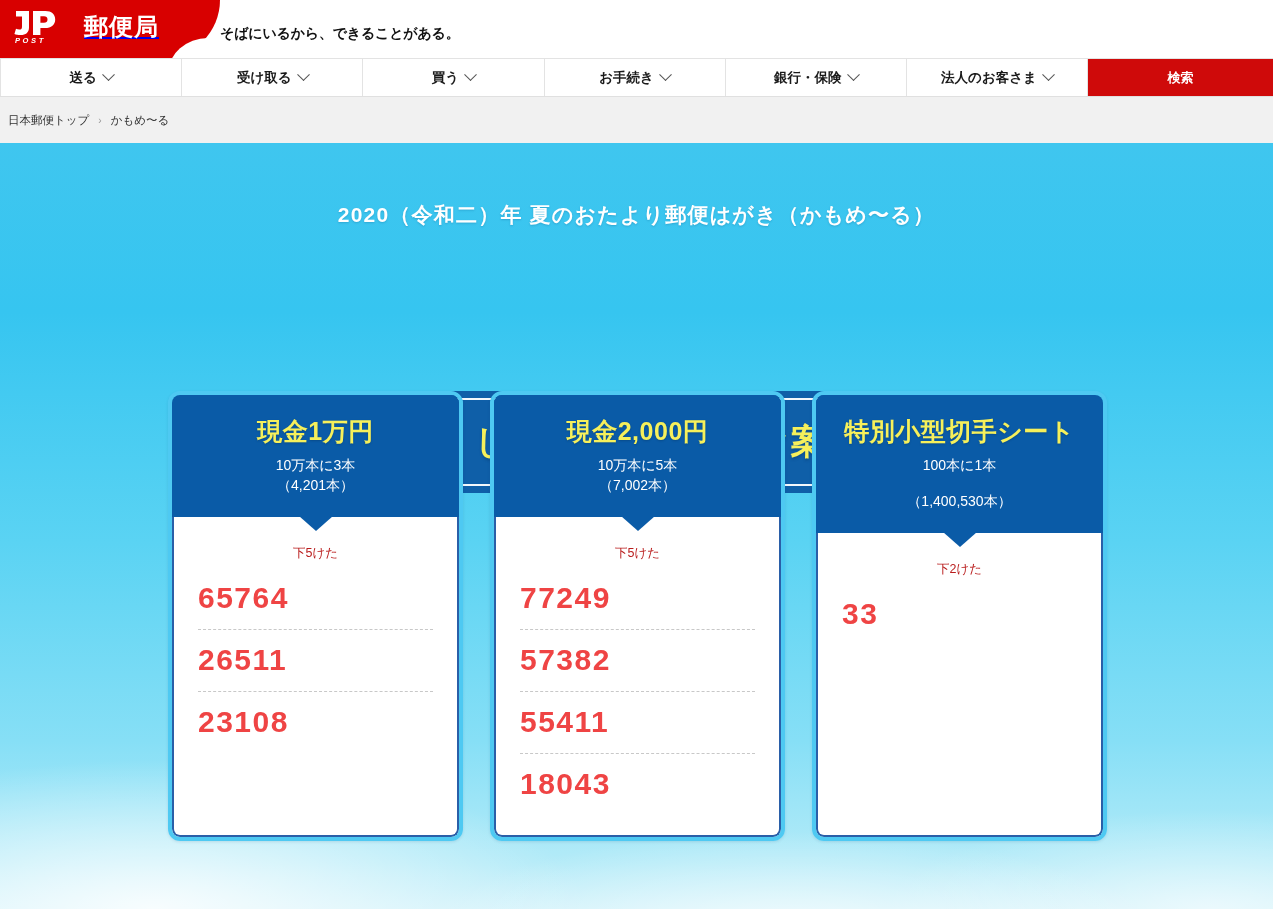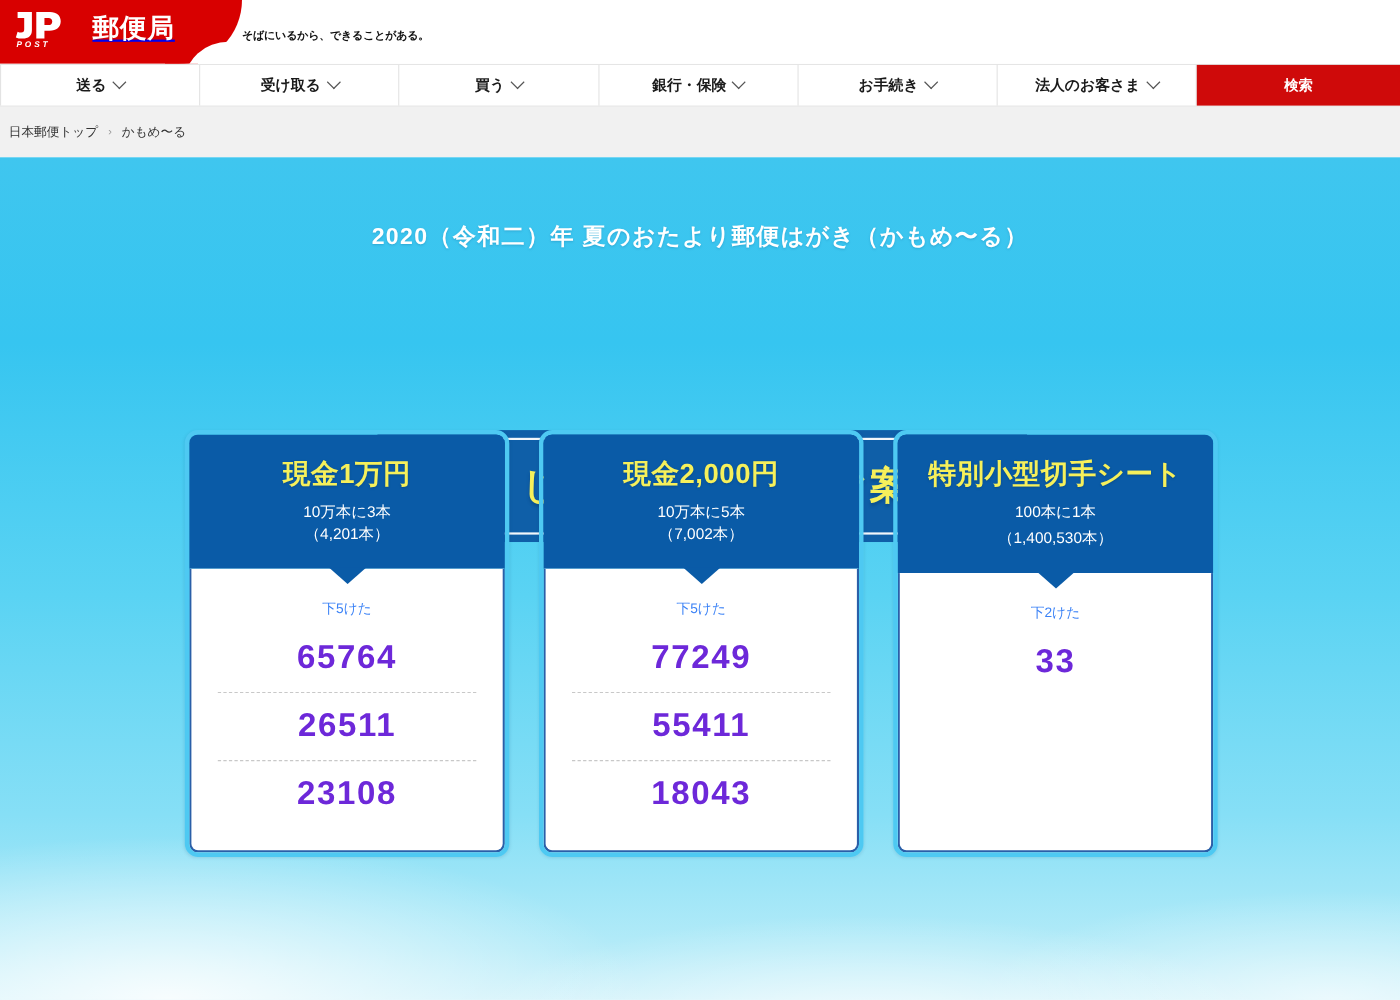--- a/index.html
+++ b/index.html
@@ -43,21 +43,21 @@
     font-size:7.5px; letter-spacing:2.6px; color:#fff;
     font-weight:700; font-style:italic;
     font-family:"Liberation Sans",sans-serif;
   }
   .logo-text {
     color:#fff; font-size:24px; font-weight:700; letter-spacing:1px;
     line-height:1; margin-top:-4px;
   }
   .tagline {
     position:absolute; left:220px; top:25px;
-    font-size:10px; font-weight:700; color:#111; letter-spacing:-0.2px;
+    font-size:14px; font-weight:700; color:#111; letter-spacing:-0.2px;
   }
   .util-nav {
     position:absolute; right:20px; top:18px;
     display:flex; align-items:center; gap:22px;
   }
   .util-link {
     font-size:12.5px; color:#333; text-decoration:none; white-space:nowrap;
   }
   .english-btn {
     border:1px solid #c7332e; color:#c7332e; background:#fff;
@@ -157,25 +157,25 @@
     border:2px solid #2a5fa8; border-top:none;
     border-bottom-left-radius:8px; border-bottom-right-radius:8px;
     padding:10px 24px 20px;
   }
   .notch {
     position:absolute; left:50%; top:-1px; transform:translateX(-50%);
     width:0; height:0; border-left:17px solid transparent;
     border-right:17px solid transparent; border-top:15px solid #0a5ba7;
   }
   .digit-label {
-    text-align:center; font-size:12.5px; color:#3b82f6; margin-top:18px;
+    text-align:center; font-size:12.5px; color:#b91c1c; margin-top:18px;
   }
   .num-list { margin-top:6px; }
   .num {
-    text-align:center; font-size:30px; font-weight:700; color:#6d28d9;
+    font-size:30px; font-weight:700; color:#ef4444;
     letter-spacing:1.5px; padding:13px 0 14px;
     border-bottom:1px dashed #c8c8c8; font-family:"Liberation Sans",sans-serif;
   }
   .num:last-child { border-bottom:none; }
 </style>
 </head>
 <body>
 
 <div class="header">
   <div class="header-red"></div>
@@ -205,25 +205,25 @@
   </div>
   <div class="gnav-item">
     <span>受け取る</span>
     <i class="chev"></i>
   </div>
   <div class="gnav-item">
     <span>買う</span>
     <i class="chev"></i>
   </div>
   <div class="gnav-item">
+    <span>お手続き</span>
+    <i class="chev"></i>
+  </div>
+  <div class="gnav-item">
     <span>銀行・保険</span>
-    <i class="chev"></i>
-  </div>
-  <div class="gnav-item">
-    <span>お手続き</span>
     <i class="chev"></i>
   </div>
   <div class="gnav-item">
     <span>法人のお客さま</span>
     <i class="chev"></i>
   </div>
   <div class="gnav-item search">
     <span>検索</span>
   </div>
 </nav>
@@ -269,31 +269,32 @@
       <div class="card-head">
         <div class="card-title">現金2,000円</div>
         <div class="card-sub">10万本に5本</div>
         <div class="card-sub" style="margin-top:0">（7,002本）</div>
       </div>
       <div class="card-body">
         <div class="notch"></div>
         <div class="digit-label">下5けた</div>
         <div class="num-list">
           <div class="num">77249</div>
+          <div class="num">57382</div>
           <div class="num">55411</div>
           <div class="num">18043</div>
         </div>
       </div>
     </div>
 
     <div class="card">
       <div class="card-head">
         <div class="card-title">特別小型切手シート</div>
         <div class="card-sub">100本に1本</div>
-        <div class="card-sub" style="margin-top:4px">（1,400,530本）</div>
+        <div class="card-sub" style="margin-top:16px">（1,400,530本）</div>
       </div>
       <div class="card-body">
         <div class="notch"></div>
         <div class="digit-label">下2けた</div>
         <div class="num-list">
           <div class="num">33</div>
         </div>
       </div>
     </div>
 

